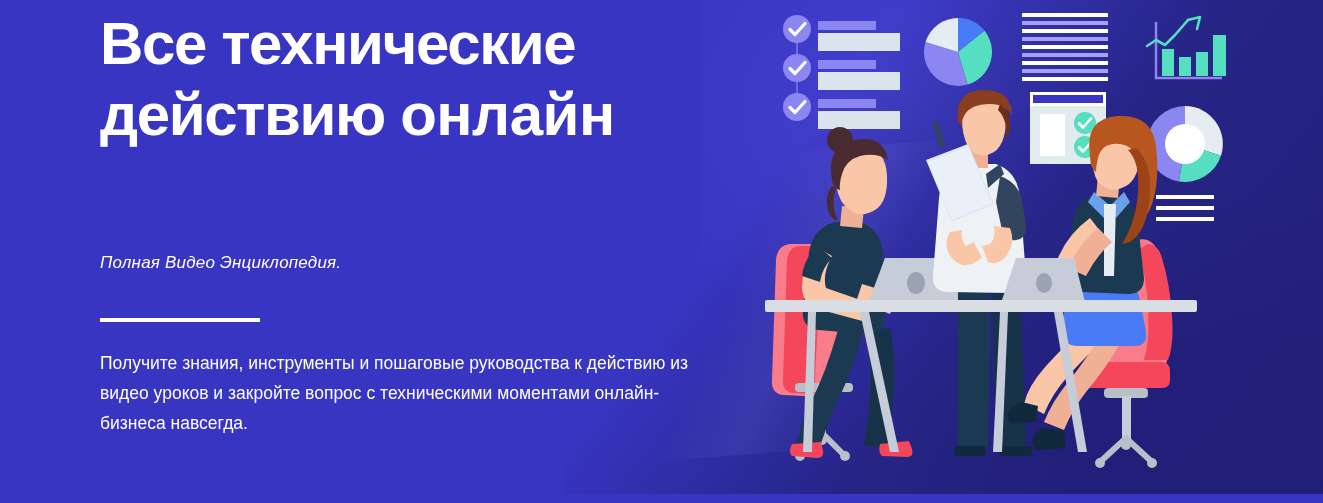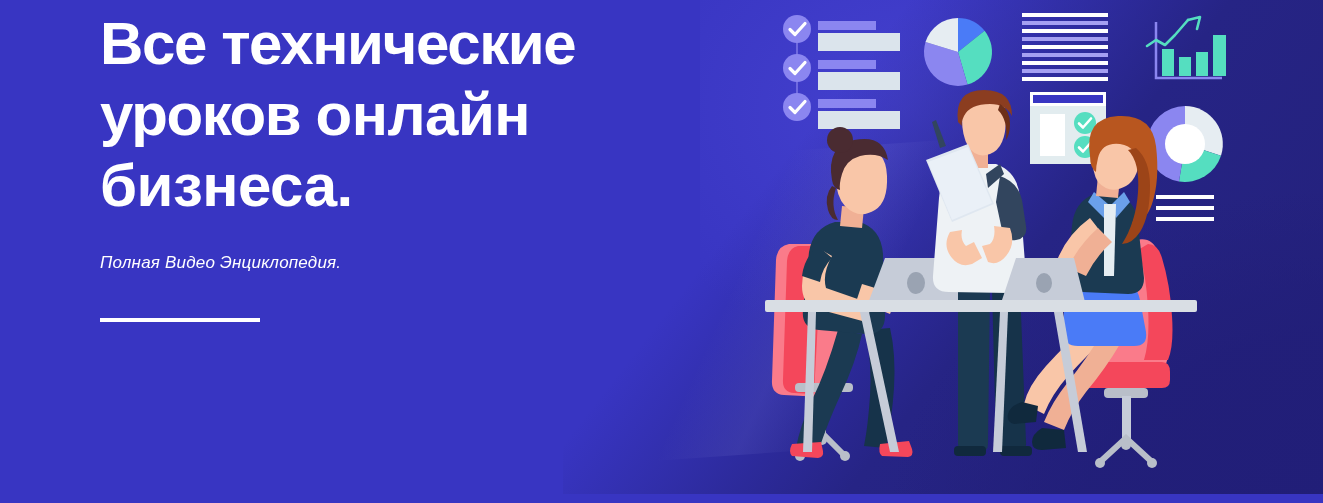--- a/index.html
+++ b/index.html
@@ -72,26 +72,27 @@
 
 <div class="hero">
 
   <div class="bg-base"></div>
   <div class="bg-glow"></div>
   <div class="bg-dark-wedge"></div>
   <div class="bg-dark-corner"></div>
   <div class="bg-streak"></div>
 
   <div class="copy">
-    <h1 class="headline"><span class="hl-bold">Все технические</span><br><span class="hl-bold">уроков </span><span class="hl-light">онлайн</span><br><span class="hl-light">бизнеса.</span></h1>
+    <h1 class="headline"><span class="hl-bold">Все технические</span><br><span class="hl-bold">действию </span><span class="hl-light">онлайн</span><br></h1>
 
     <p class="subtitle">Полная Видео Энциклопедия.</p>
 
     <hr class="divider">
 
+    <p class="body-copy">Получите знания, инструменты и пошаговые руководства к действию из видео уроков и закройте вопрос с техническими моментами онлайн-бизнеса навсегда.</p>
   </div>
 
   <svg class="art" viewBox="0 0 1323 503" width="1323" height="503" xmlns="http://www.w3.org/2000/svg">
 
     <g>
       <line x1="797" y1="40" x2="797" y2="108" stroke="#6f6ae0" stroke-width="2"></line>
 
       <circle cx="797" cy="29" r="14" fill="#8b86f0"></circle>
       <path d="M790 29.5 l5 5 l10 -11" stroke="#ffffff" stroke-width="3.2" fill="none" stroke-linecap="round" stroke-linejoin="round"></path>
       <rect x="818" y="21" width="58" height="9" fill="#8b86f0"></rect>

